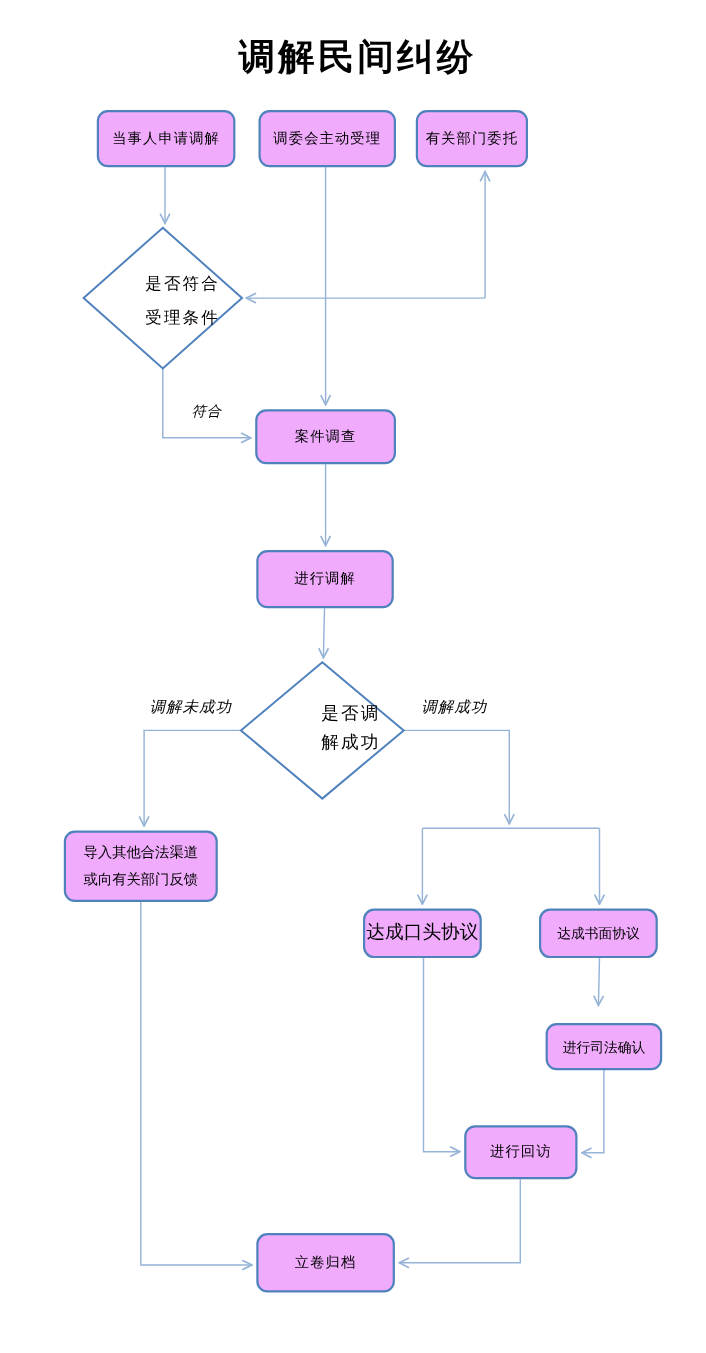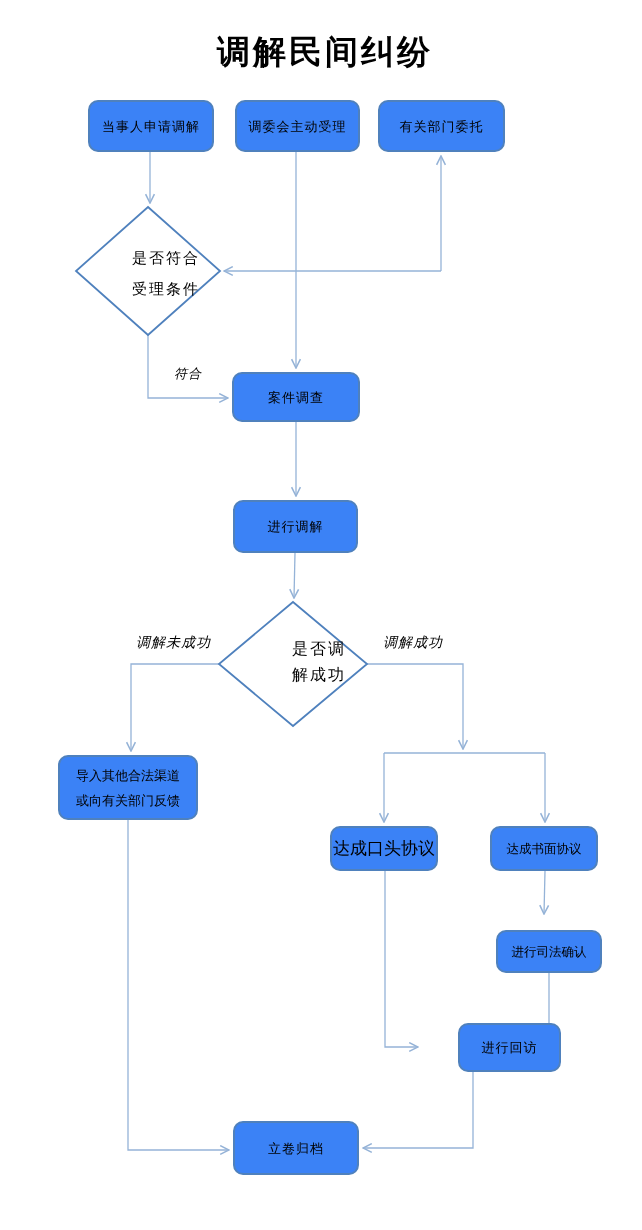--- a/index.html
+++ b/index.html
@@ -25,21 +25,21 @@
   }
   svg.layer{position:absolute;left:0;top:0;}
   .edge{fill:none;stroke:var(--connector);stroke-width:1.3;}
   .diamond{fill:#ffffff;stroke:var(--node-border);stroke-width:1.8;}
   .arrowhead{fill:none;stroke:var(--connector);stroke-width:1.4;}
   .node{
     position:absolute;
     box-sizing:border-box;
     border:2px solid var(--node-border);
     border-radius:10px;
-    background:#3b82f6;
+    background:#f0abfc;
     display:flex;flex-direction:column;align-items:center;justify-content:center;
     font-size:13px;line-height:25px;letter-spacing:1px;
     text-align:center;
   }
   .diamond-label{
     position:absolute;
     display:flex;flex-direction:column;align-items:flex-end;justify-content:center;
     text-align:center;font-size:15px;letter-spacing:2px;
   }
   .diamond-label.d1{left:96px;top:243px;width:104px;line-height:31px;}
@@ -86,21 +86,21 @@
   </svg>
 
   <div class="node" style="left:88px;top:100px;width:126px;height:52px;">
     <span>当事人申请调解</span>
   </div>
 
   <div class="node" style="left:235px;top:100px;width:125px;height:52px;">
     <span>调委会主动受理</span>
   </div>
 
-  <div class="node" style="left:378px;top:100px;width:127px;height:52px;">
+  <div class="node" style="left:378px;top:100px;width:102px;height:52px;">
     <span>有关部门委托</span>
   </div>
 
   <div class="node" style="left:232px;top:372px;width:128px;height:50px;">
     <span>案件调查</span>
   </div>
 
   <div class="node" style="left:233px;top:500px;width:125px;height:53px;">
     <span>进行调解</span>
   </div>
@@ -115,21 +115,21 @@
   </div>
 
   <div class="node" style="left:490px;top:826px;width:108px;height:45px;font-size:12.5px;letter-spacing:0;">
     <span>达成书面协议</span>
   </div>
 
   <div class="node" style="left:496px;top:918px;width:106px;height:43px;font-size:12.5px;letter-spacing:0;margin-top:12px;">
     <span>进行司法确认</span>
   </div>
 
-  <div class="node" style="left:422px;top:1023px;width:103px;height:49px;margin-left:36px;">
+  <div class="node" style="left:422px;top:1023px;width:103px;height:49px;">
     <span>进行回访</span>
   </div>
 
   <div class="node" style="left:233px;top:1121px;width:126px;height:54px;">
     <span>立卷归档</span>
   </div>
 
   <div class="diamond-label d1">
     <span>是否符合</span>
     <span>受理条件</span>

